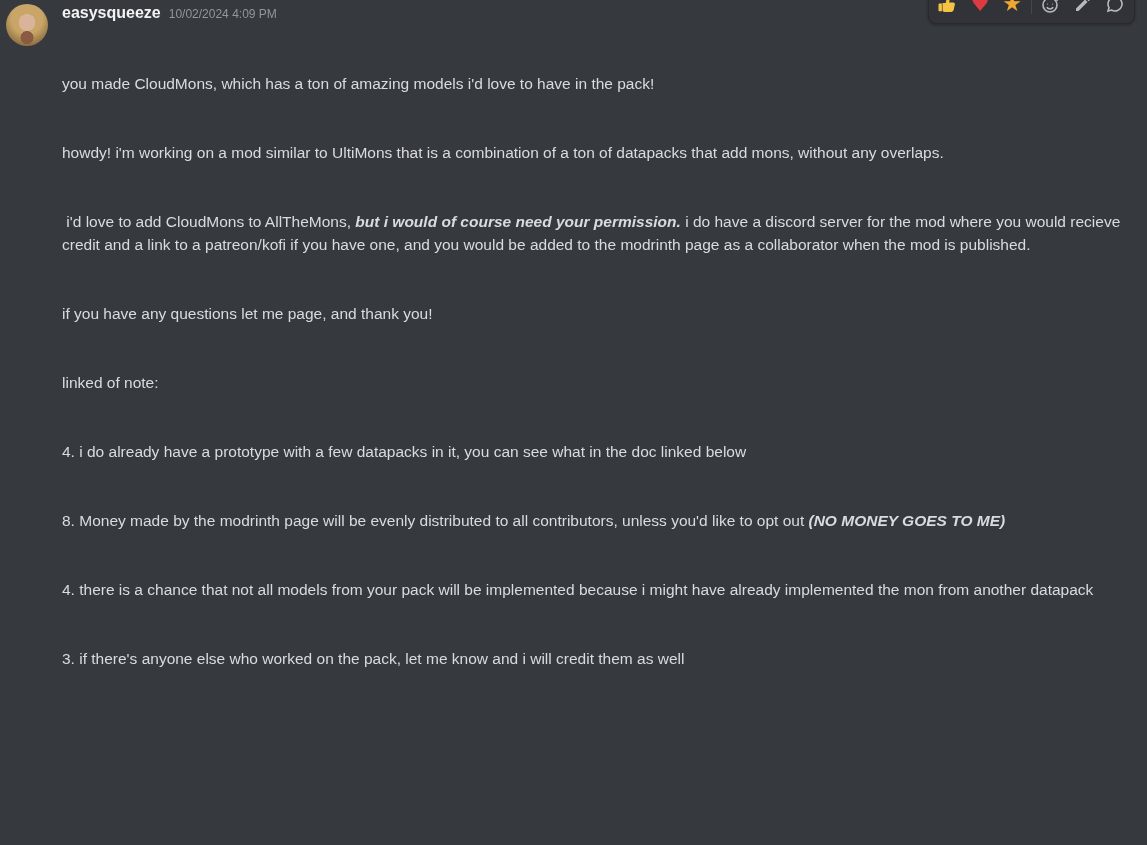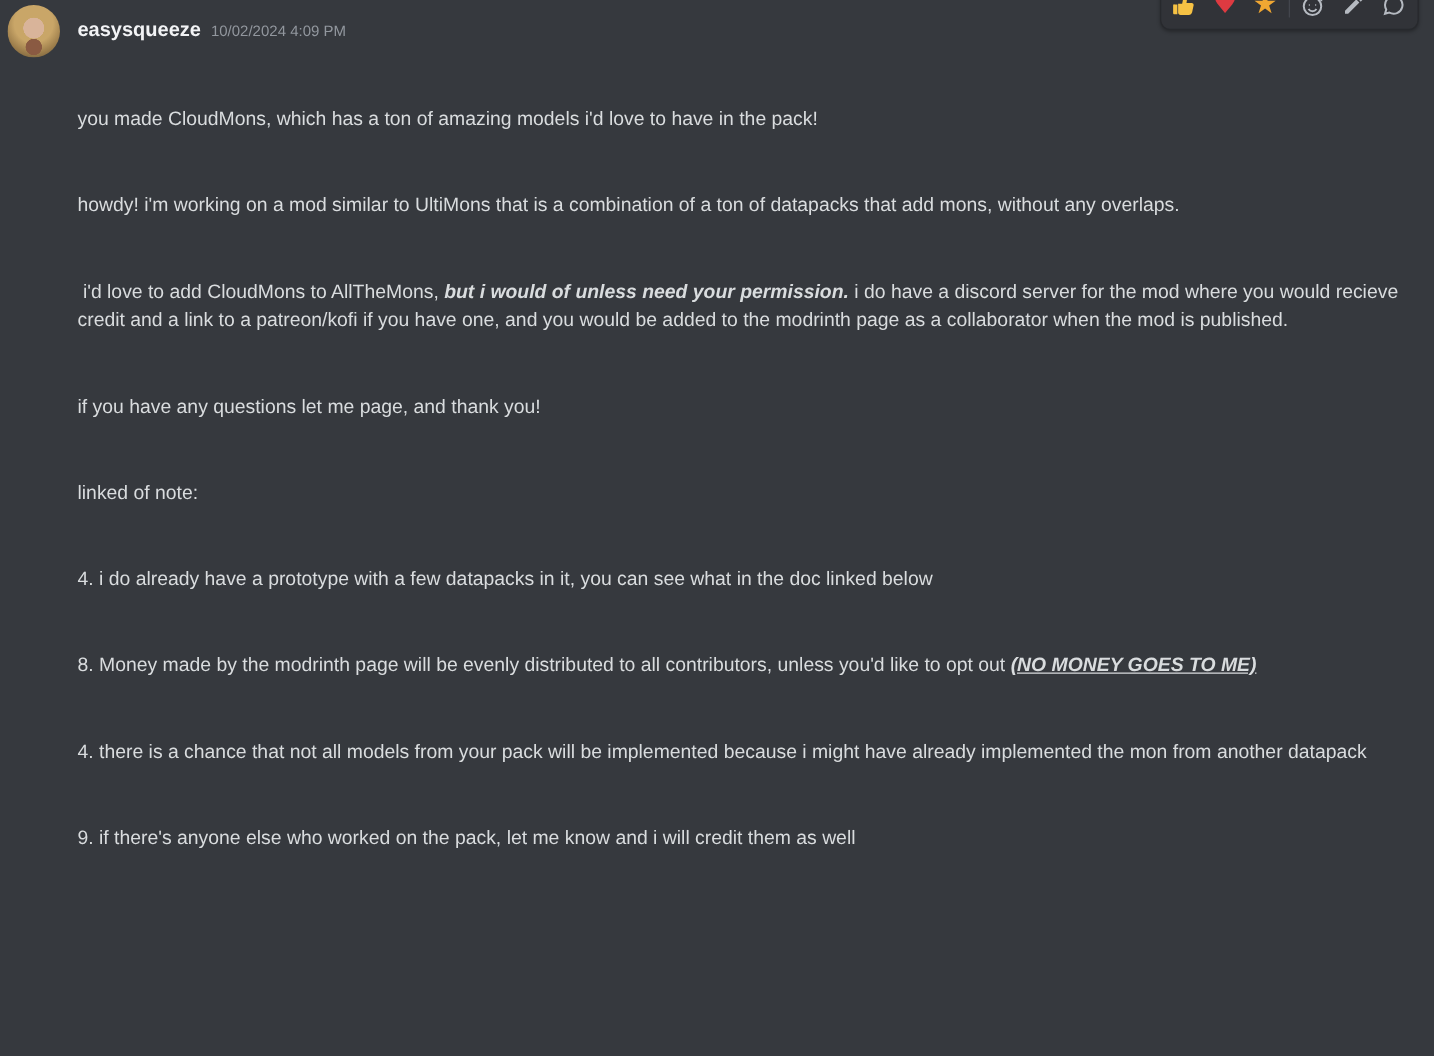--- a/index.html
+++ b/index.html
@@ -12,27 +12,27 @@
     position:relative;
   }
   .message{position:relative;padding:4px 10px 0 62px;}
   .avatar{position:absolute;left:6px;top:4px;width:42px;height:42px;border-radius:50%;}
   .avatar-photo{
     background:
       radial-gradient(circle at 50% 80%, #8a5a42 0 16%, rgba(0,0,0,0) 17%),
       radial-gradient(circle at 50% 44%, #d9b49a 0 26%, rgba(0,0,0,0) 27%),
       radial-gradient(circle at 50% 35%, #c9a668 0 45%, #9c7d4b 70%, #5a4c36 100%);
   }
-  .msg-header{display:flex;align-items:baseline;gap:8px;height:22px;margin-top:12px;}
+  .msg-header{display:flex;align-items:baseline;gap:8px;height:22px;}
   .username{font-weight:bold;color:#f2f3f5;font-size:16px;}
   .timestamp{font-size:12px;color:#92979e;text-align:right;}
   .msg-text{font-size:15.5px;line-height:23px;color:#d9dcde;white-space:pre-wrap;}
   .spacer-line{height:23px;}
   .seg-bold-italic{font-weight:bold;font-style:italic;}
-  .seg-emphasis{font-weight:bold;font-style:italic;text-decoration:underline;}
+  .seg-emphasis{font-weight:bold;font-style:italic;}
 
   
   .hover-toolbar{
     position:absolute;top:-16px;right:12px;height:38px;
     background:#313338;border:1px solid #27292d;border-radius:8px;
     display:flex;align-items:center;padding:0 3px;z-index:5;
     box-shadow:0 1px 3px rgba(0,0,0,.3);
   }
   .tb-btn{width:32px;height:32px;border:none;background:transparent;border-radius:4px;
     display:flex;align-items:center;justify-content:center;cursor:pointer;padding:0;}
@@ -92,27 +92,27 @@
   <div class="avatar avatar-photo"></div>
 
   <div class="msg-header">
     <span class="username">easysqueeze</span>
     <span class="timestamp">10/02/2024 4:09 PM</span>
   </div>
 
   <div class="msg-text">
     <div>you made CloudMons, which has a ton of amazing models i'd love to have in the pack!</div>
     <div>howdy! i'm working on a mod similar to UltiMons that is a combination of a ton of datapacks that add mons, without any overlaps.</div>
-    <div><span> i'd love to add CloudMons to AllTheMons, </span><span class="seg-bold-italic">but i would of unless need your permission.</span><span> i do have a discord server for the mod where you would recieve credit and a link to a patreon/kofi if you have one, and you would be added to the modrinth page as a collaborator when the mod is published.</span></div>
+    <div><span> i'd love to add CloudMons to AllTheMons, </span><span class="seg-bold-italic">but i would of course need your permission.</span><span> i do have a discord server for the mod where you would recieve credit and a link to a patreon/kofi if you have one, and you would be added to the modrinth page as a collaborator when the mod is published.</span></div>
     <div>if you have any questions let me page, and thank you!</div>
     <div>linked of note:</div>
     <div>4. i do already have a prototype with a few datapacks in it, you can see what in the doc linked below</div>
     <div><span>8. Money made by the modrinth page will be evenly distributed to all contributors, unless you'd like to opt out </span><span class="seg-emphasis">(NO MONEY GOES TO ME)</span></div>
     <div>4. there is a chance that not all models from your pack will be implemented because i might have already implemented the mon from another datapack</div>
-    <div>9. if there's anyone else who worked on the pack, let me know and i will credit them as well</div>
+    <div>3. if there's anyone else who worked on the pack, let me know and i will credit them as well</div>
     <div class="spacer-line"></div>
     
     
     
     
   </div>
 
 </div>
 
 </body></html>

